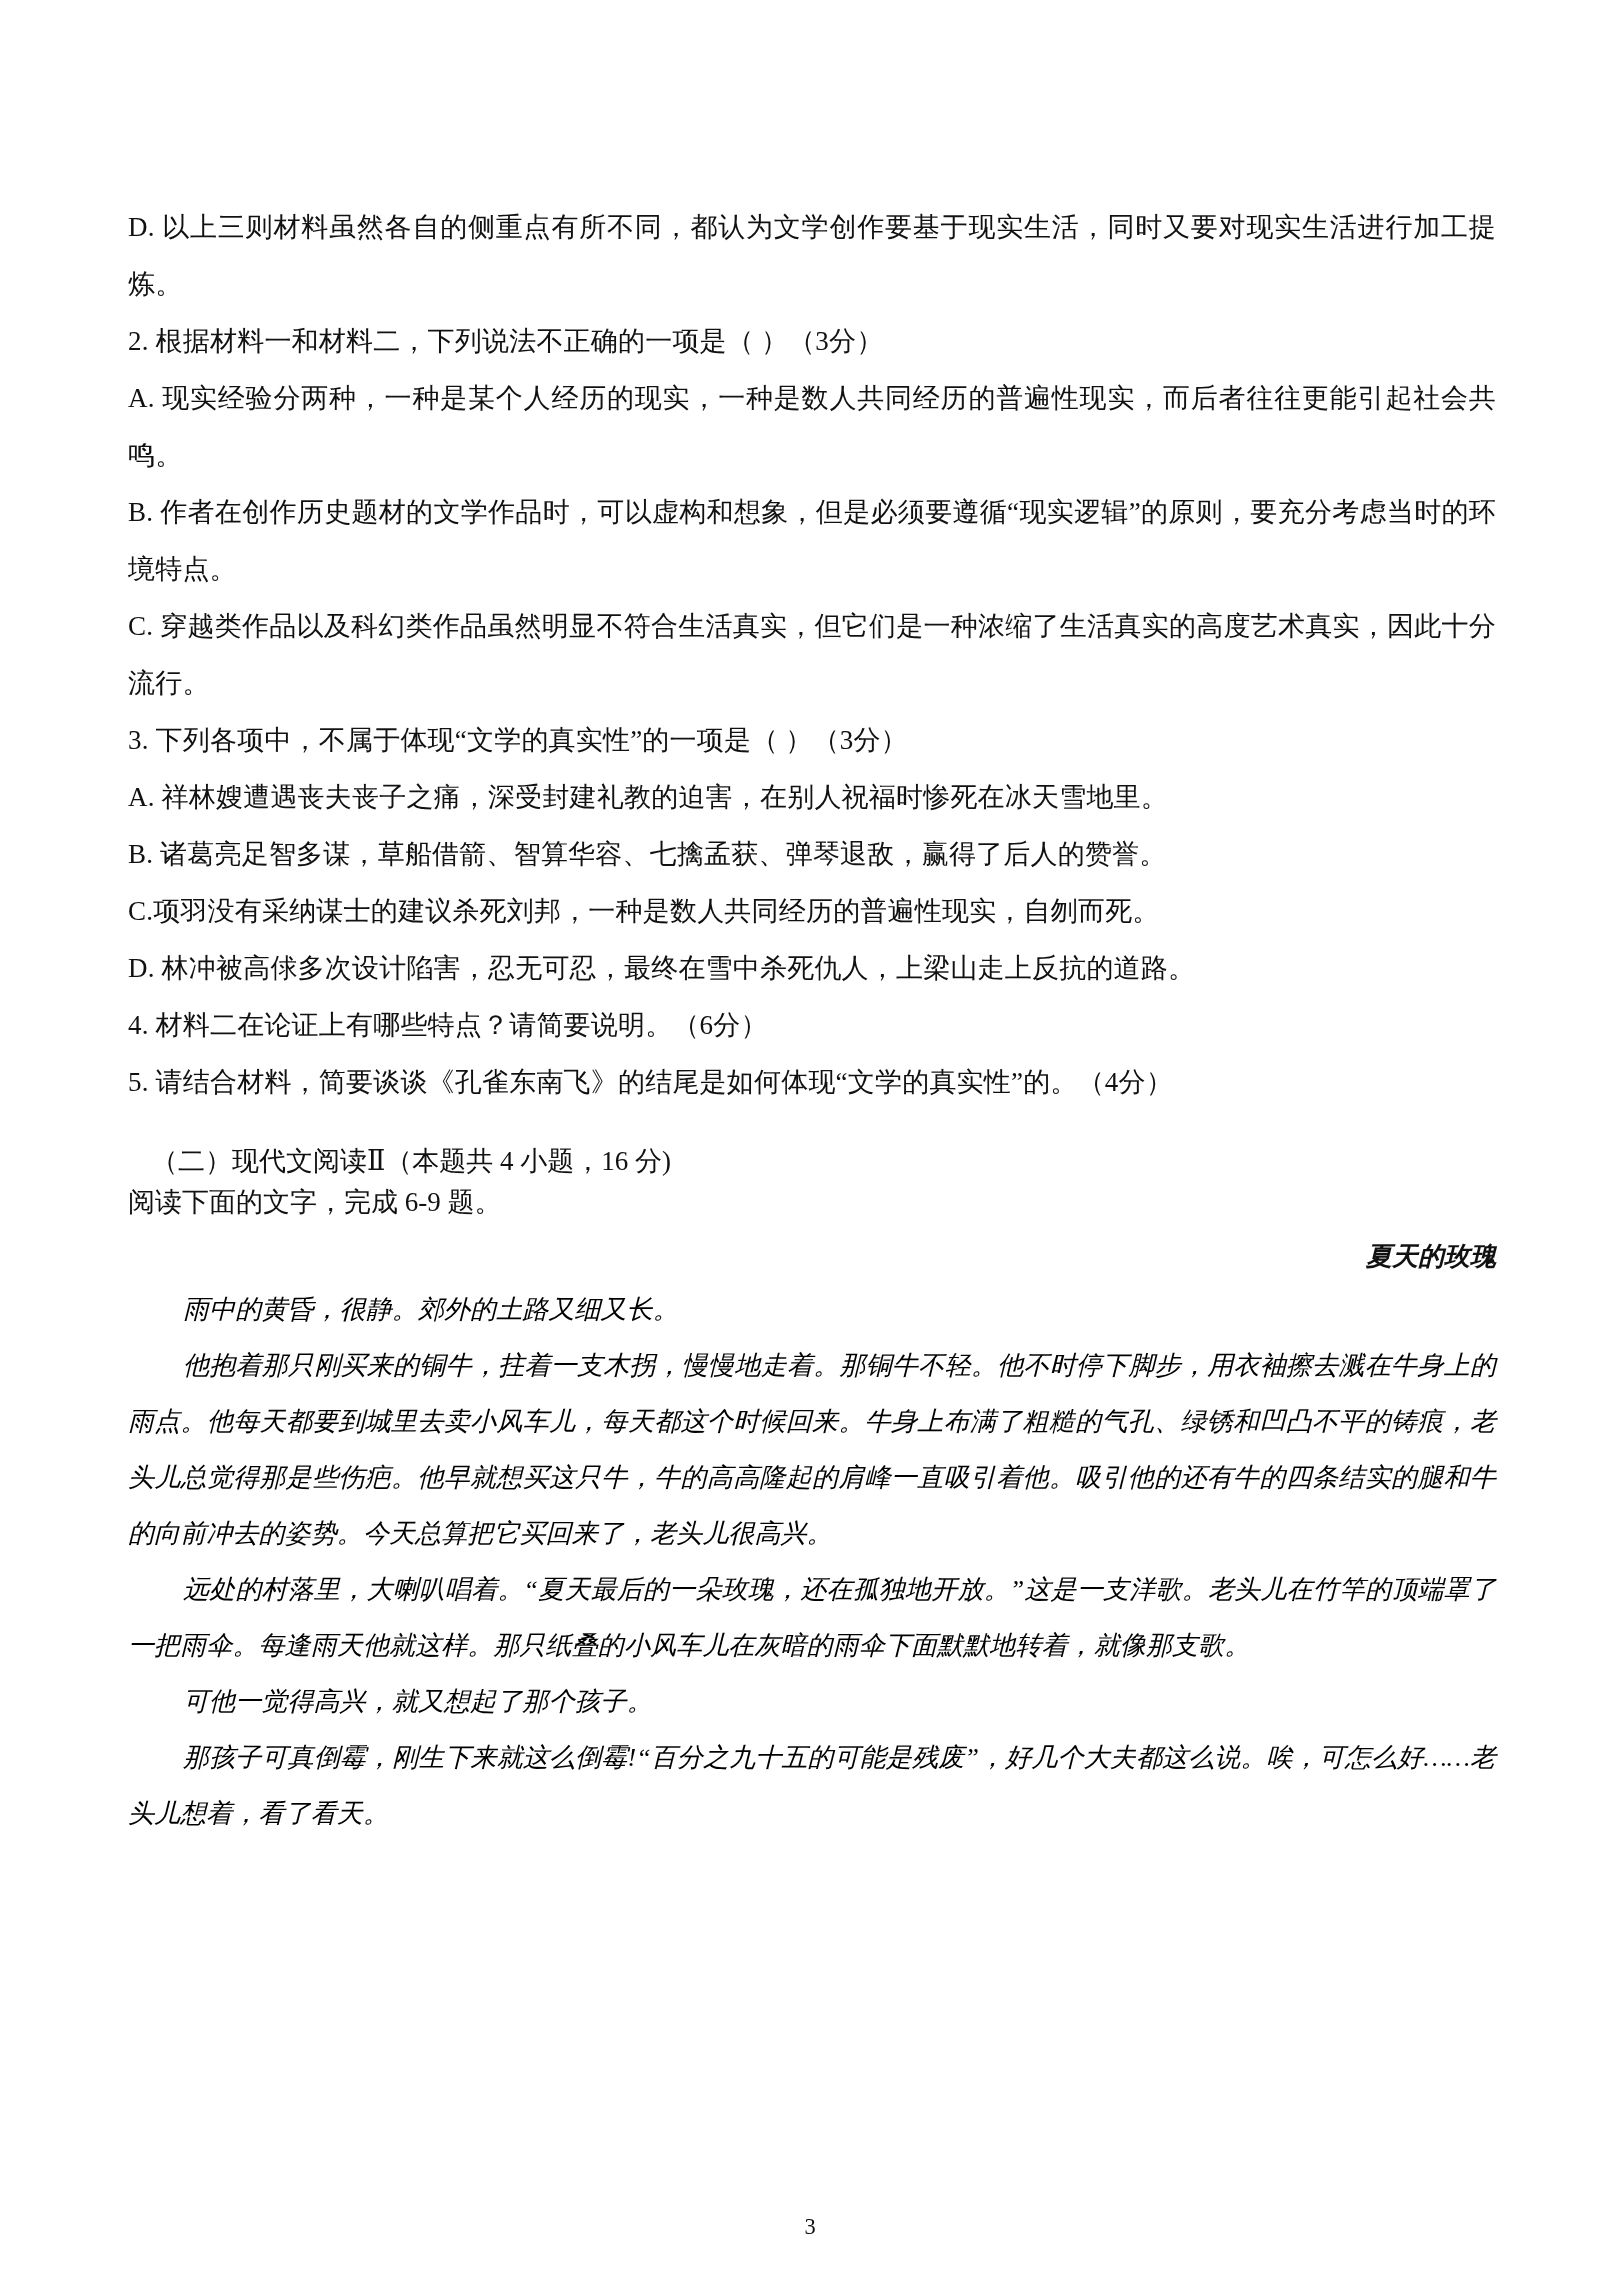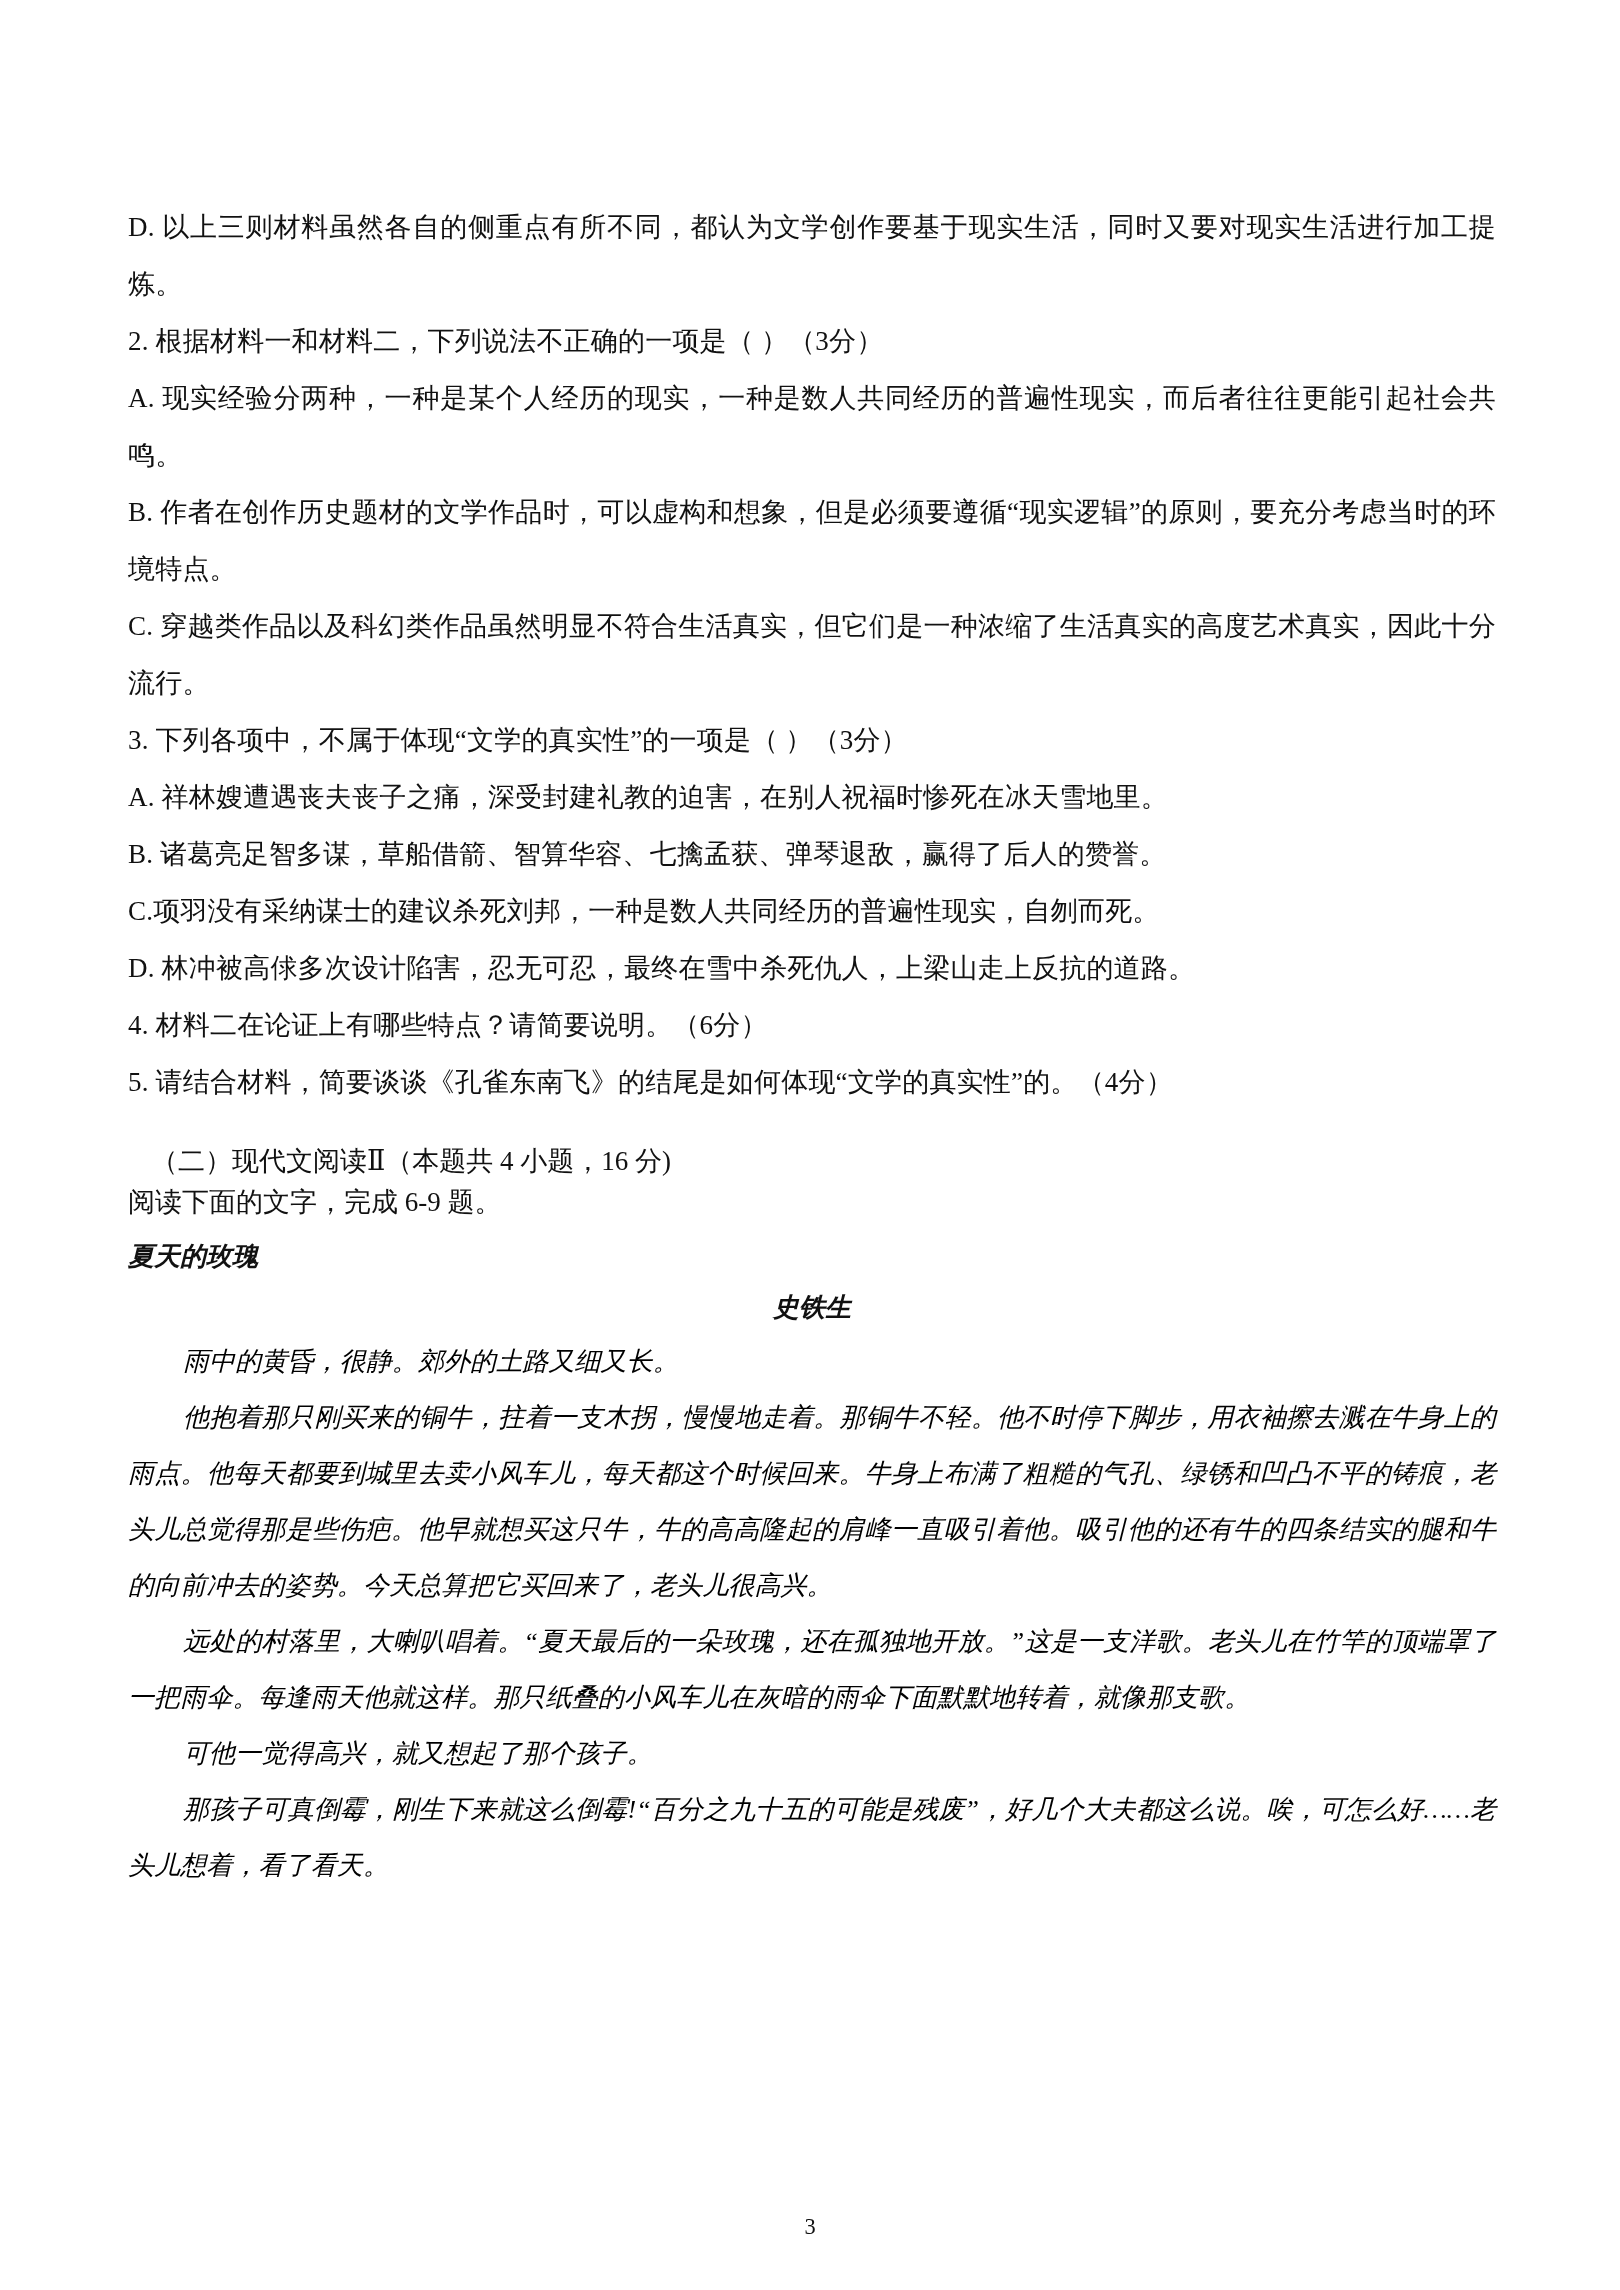--- a/index.html
+++ b/index.html
@@ -43,21 +43,21 @@
     margin: 0;
   }
   .sec-head.indent1 { padding-left: 23px; margin-top: 30px; }
 
   
   .story-title {
     font-family: "Liberation Serif", "DejaVu Serif", serif;
     font-size: 26px;
     font-weight: bold;
     font-style: italic;
-    text-align: left;
+    text-align: right;
     line-height: 50px;
     color: #111111;
     margin: 0;
     padding-top: 9px;
   }
   .story-author {
     font-family: "Liberation Serif", "DejaVu Serif", serif;
     font-size: 26px;
     font-weight: bold;
     font-style: italic;
@@ -114,21 +114,20 @@
       <p class="qline">5. 请结合材料，简要谈谈《孔雀东南飞》的结尾是如何体现“文学的真实性”的。（4分）</p>
     </div>
 
     <div>
       <p class="sec-head indent1">（二）现代文阅读Ⅱ（本题共 4 小题，16 分)</p>
       <p class="sec-head">阅读下面的文字，完成 6-9 题。</p>
     </div>
 
     <div>
       <p class="story-title">夏天的玫瑰</p>
-      <p class="story-author">史铁生</p>
       <p class="story-p">雨中的黄昏，很静。郊外的土路又细又长。</p>
       <p class="story-p">他抱着那只刚买来的铜牛，拄着一支木拐，慢慢地走着。那铜牛不轻。他不时停下脚步，用衣袖擦去溅在牛身上的雨点。他每天都要到城里去卖小风车儿，每天都这个时候回来。牛身上布满了粗糙的气孔、绿锈和凹凸不平的铸痕，老头儿总觉得那是些伤疤。他早就想买这只牛，牛的高高隆起的肩峰一直吸引着他。吸引他的还有牛的四条结实的腿和牛的向前冲去的姿势。今天总算把它买回来了，老头儿很高兴。</p>
       <p class="story-p">远处的村落里，大喇叭唱着。“夏天最后的一朵玫瑰，还在孤独地开放。”这是一支洋歌。老头儿在竹竿的顶端罩了一把雨伞。每逢雨天他就这样。那只纸叠的小风车儿在灰暗的雨伞下面默默地转着，就像那支歌。</p>
       <p class="story-p">可他一觉得高兴，就又想起了那个孩子。</p>
       <p class="story-p">那孩子可真倒霉，刚生下来就这么倒霉!“百分之九十五的可能是残废”，好几个大夫都这么说。唉，可怎么好……老头儿想着，看了看天。</p>
     </div>
 
   </div>
 
   <div class="page-number">3</div>

